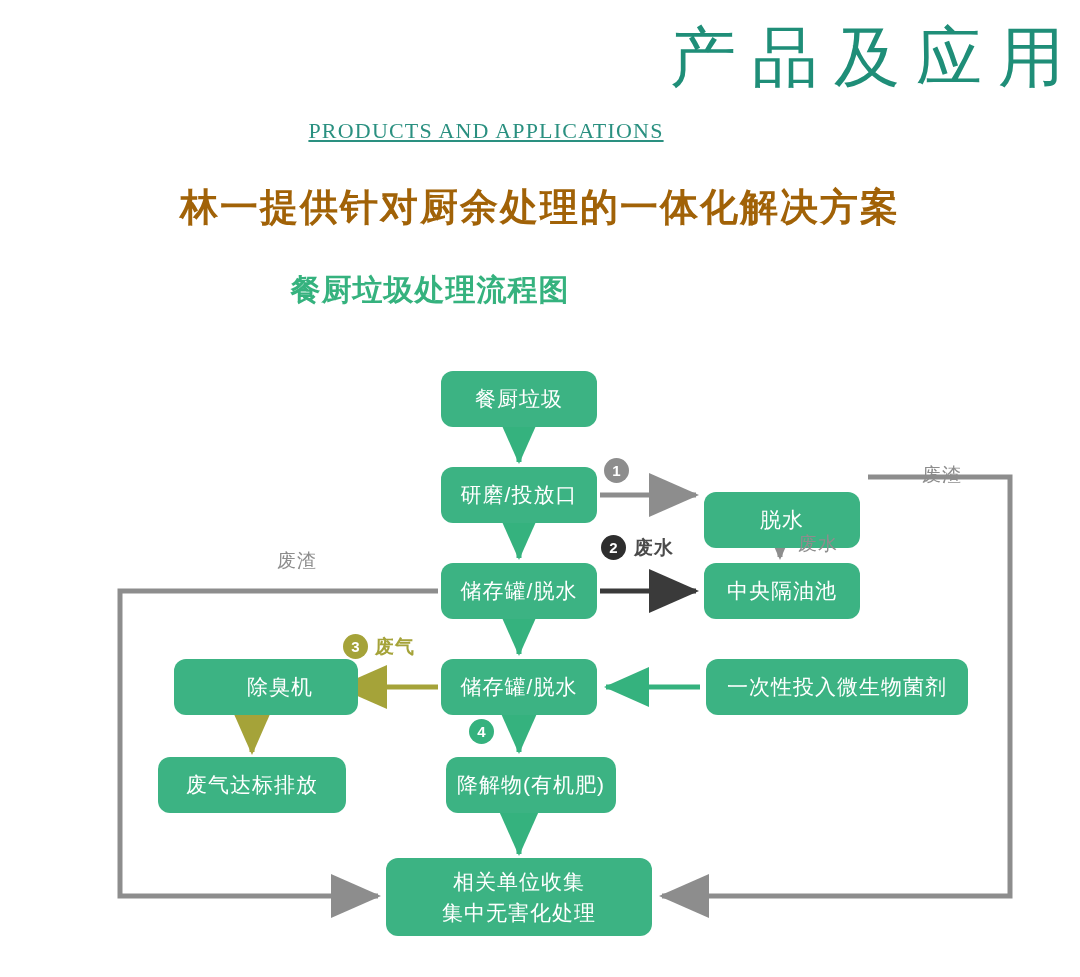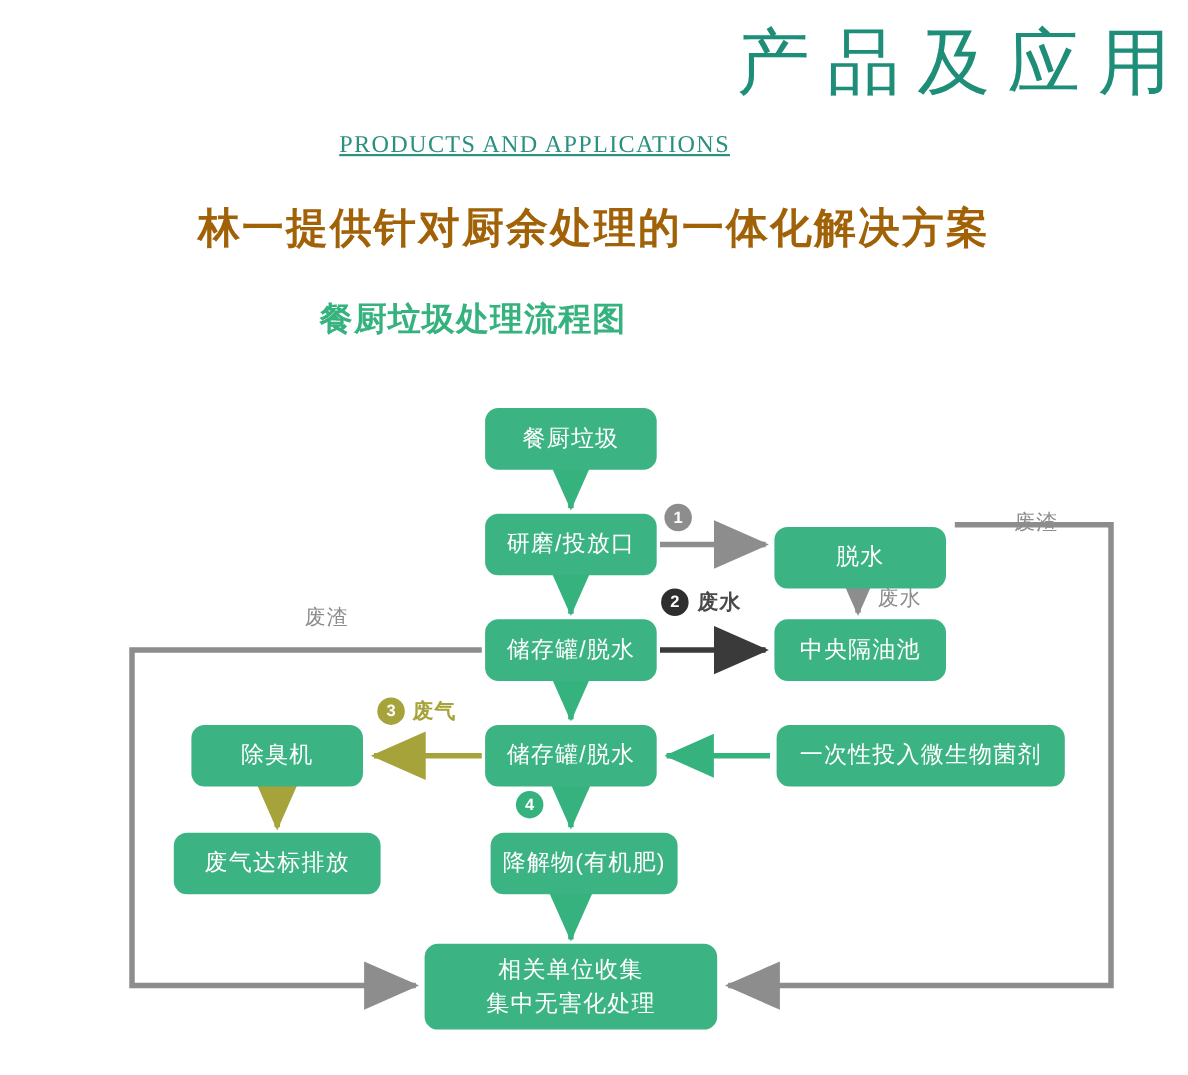--- a/index.html
+++ b/index.html
@@ -157,33 +157,33 @@
     </div>
 
     <div class="node" style="left:441px;top:659px;width:156px;height:56px;">
       <span class="ln">储存罐/脱水</span>
     </div>
 
     <div class="node" style="left:434px;top:757px;width:170px;height:56px;margin-left:12px;">
       <span class="ln">降解物(有机肥)</span>
     </div>
 
-    <div class="node" style="left:704px;top:479px;width:156px;height:56px;">
+    <div class="node" style="left:704px;top:492px;width:156px;height:56px;">
       <span class="ln">脱水</span>
     </div>
 
     <div class="node" style="left:704px;top:563px;width:156px;height:56px;">
       <span class="ln">中央隔油池</span>
     </div>
 
     <div class="node" style="left:706px;top:659px;width:262px;height:56px;">
       <span class="ln">一次性投入微生物菌剂</span>
     </div>
 
-    <div class="node" style="left:174px;top:659px;width:156px;height:56px;">
+    <div class="node" style="left:174px;top:659px;width:156px;height:56px;padding-left:28px;">
       <span class="ln">除臭机</span>
     </div>
 
     <div class="node" style="left:158px;top:757px;width:188px;height:56px;text-align:center;">
       <span class="ln">废气达标排放</span>
     </div>
 
     <div class="node two-line" style="left:386px;top:858px;width:266px;height:78px;">
       <span class="ln">相关单位收集</span>
       <span class="ln">集中无害化处理</span>

